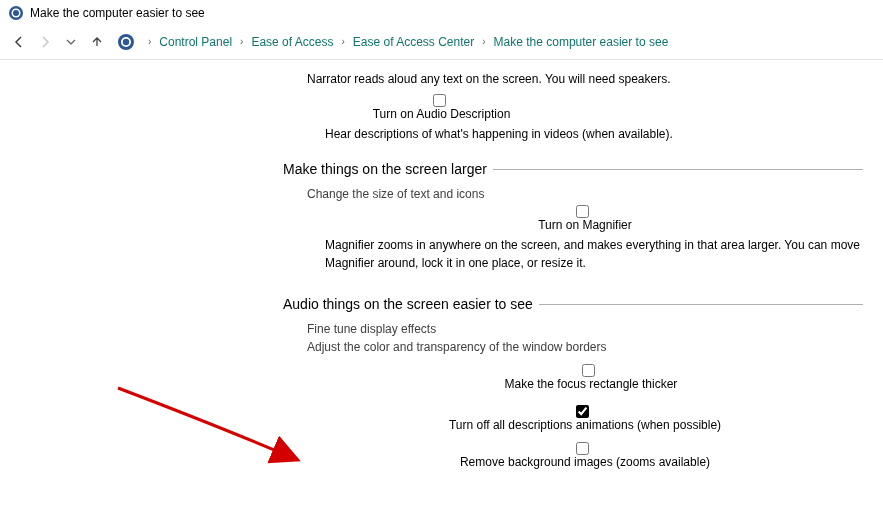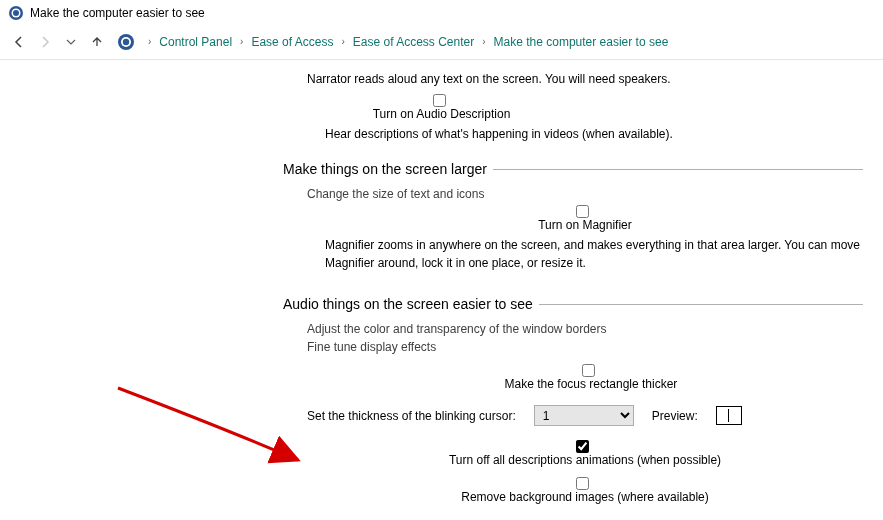--- a/index.html
+++ b/index.html
@@ -151,47 +151,37 @@
     <span class="link" style="margin-left:24px">Change the size of text and icons</span>
     <div class="check-row" style="margin-left:24px">
       <input type="checkbox" style="">
       <span>Turn on Magnifier</span>
     </div>
     <div class="desc" style="margin-left:42px;max-width:540px">Magnifier zooms in anywhere on the screen, and makes everything in that area larger. You can move Magnifier around, lock it in one place, or resize it.</div>
   </fieldset>
 
   <fieldset class="sect">
     <legend>Audio things on the screen easier to see</legend>
+    <span class="link" style="margin-left:24px">Fine tune display effects</span>
     <span class="link" style="margin-left:24px">Adjust the color and transparency of the window borders</span>
-    <span class="link" style="margin-left:24px">Fine tune display effects</span>
 
     <div class="check-row" style="margin-left:36px;margin-top:10px">
       <input type="checkbox" style="">
       <span>Make the focus rectangle thicker</span>
     </div>
 
-    <div class="row-inline" style="margin-left:24px;margin-top:14px">
-      <span>Set the thickness of the blinking cursor:</span>
-      <select class="cursor-thick">
-        <option>1</option>
-      </select>
-      <span>Preview:</span>
-      <span class="preview-box">
-          <span class="caret"></span>
-        </span>
-    </div>
 
     <div class="check-row" style="margin-left:24px;margin-top:14px">
       <input type="checkbox" checked="" style="">
       <span>Turn off all descriptions animations (when possible)</span>
     </div>
 
     <div class="check-row" style="margin-left:24px;margin-top:10px">
       <input type="checkbox" style="">
-      <span>Remove background images (where available)</span>
+      <span>Remove background images (zooms available)</span>
     </div>
   </fieldset>
 </div>
 
 <svg class="arrow-annot" width="200" height="100" viewBox="0 0 200 100">
   <defs>
     <marker id="ah" markerWidth="12" markerHeight="12" refX="9" refY="5" orient="auto">
       <path d="M0,0 L10,5 L0,10 Z" fill="#d40000"></path>
     </marker>
   </defs>

